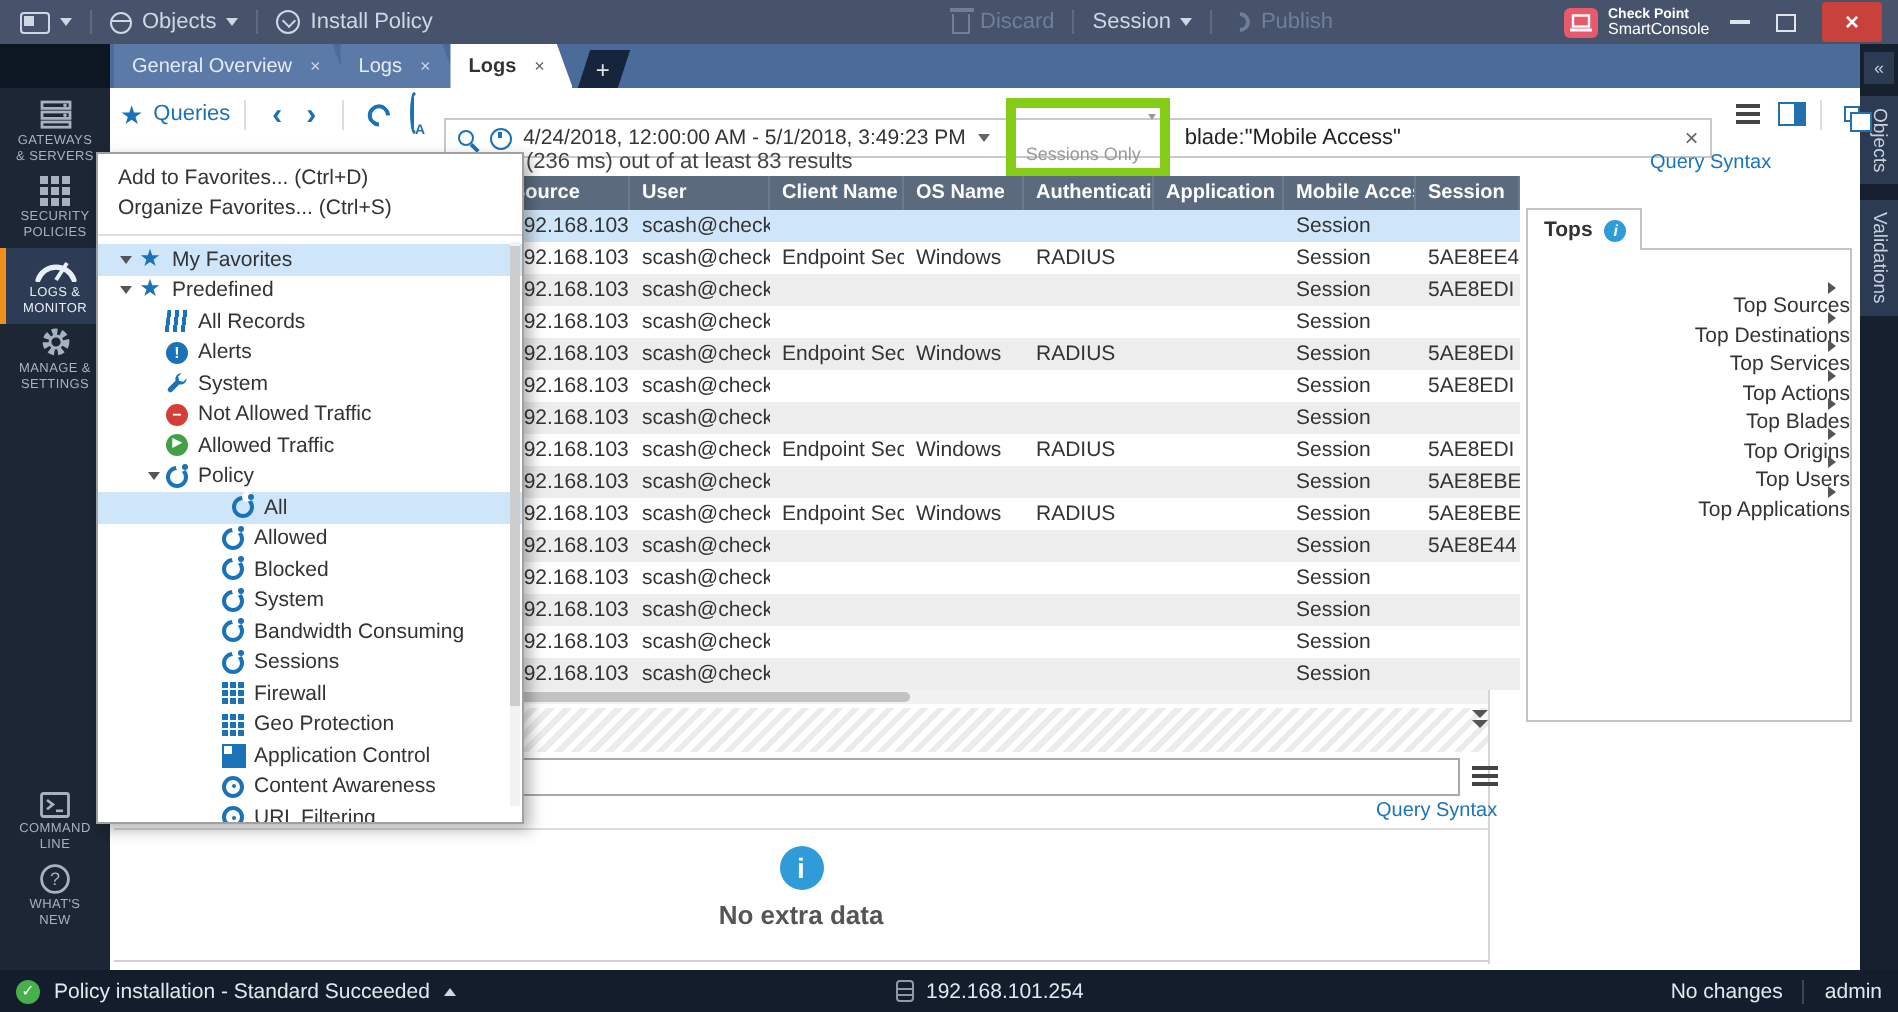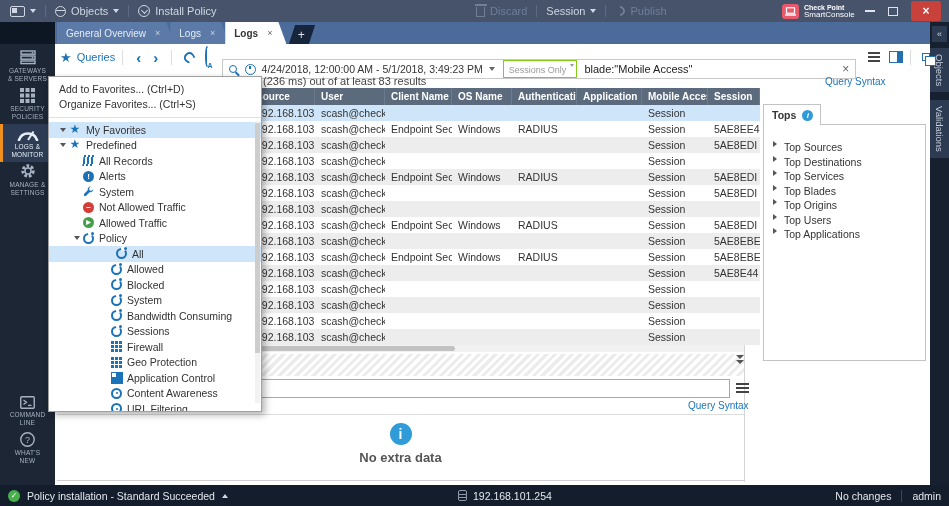--- a/index.html
+++ b/index.html
@@ -83,21 +83,21 @@
   .refresh-a .rr { width:11px; height:11px; border:2px solid #1a72b8; border-radius:50%; border-right-color:transparent; transform:rotate(45deg); }
   .refresh-a .ra { position:absolute; right:-4px; bottom:-3px; font-size:7px; color:#1a72b8; font-weight:bold; }
   .search-field { margin-left:8px; width:680px; height:20px; border:1px solid #c9c9c9; display:flex; align-items:center; padding:0 6px;margin-top:24px; }
   .mag-icon { width:8px; height:8px; border:1.5px solid #1a72b8; border-radius:50%; position:relative; margin-right:8px; }
   .mag-icon::after { content:''; position:absolute; width:5px; height:1.5px; background:#1a72b8; transform:rotate(45deg); left:5px; top:7px; }
   .clock-icon { width:11px; height:11px; border:1.5px solid #1a72b8; border-radius:50%; position:relative; margin-right:6px; }
   .clock-icon::after { content:''; position:absolute; left:3.5px; top:1px; width:1.5px; height:3.5px; background:#1a72b8; }
   .date-text { font-size:10.5px; color:#333; white-space:nowrap; }
   .caret-dark { width:0; height:0; border-left:3.5px solid transparent; border-right:3.5px solid transparent;
                 border-top:4px solid #666; display:inline-block; margin:0 8px 0 6px; }
-  .scope-box { border:1px solid #84cc16; color:#999; font-size:9px; padding:4px 10px 2px 5px; position:relative; white-space:nowrap; }
+  .scope-box { border:5px solid #84cc16; color:#999; font-size:9px; padding:18px 10px 2px 5px; position:relative; white-space:nowrap; }
   .scope-box::after { content:''; position:absolute; right:2px; top:3px; width:0; height:0;
                       border-left:2.5px solid transparent; border-right:2.5px solid transparent; border-top:3px solid #999; }
   .query-text { font-size:11px; color:#222; margin-left:7px; white-space:nowrap; }
   .clear-x { margin-left:auto; color:#666; font-size:12px; }
   .burger { width:13px; height:2px; background:#444; box-shadow:0 4px 0 #444, 0 -4px 0 #444; margin:0 9px 0 12px; }
   .paneltoggle { width:14px; height:12px; border:1.5px solid #2470ae; position:relative; }
   .paneltoggle::after { content:''; position:absolute; right:0; top:0; width:5px; height:100%; background:#2470ae; }
   .winover { width:9px; height:8px; border:1.5px solid #2470ae; position:relative; margin-left:4px; }
   .winover::after { content:''; position:absolute; left:2px; top:2px; width:9px; height:8px; border:1.5px solid #2470ae; background:#fff; }
 
@@ -118,21 +118,21 @@
   .c-auth{width:65px} .c-app{width:65px} .c-mob{width:66px} .c-ses{width:52px}
 
   
   .tops { position:absolute; left:706px; top:60px; width:167px; height:257px; }
   .tops-tab { position:absolute; left:2px; top:0; width:58px; height:21px; background:#fff;
               border:1px solid #c3c3c3; border-bottom:none; display:flex; align-items:center; padding-left:8px; z-index:2; }
   .tops-tab-label { font-size:10.5px; font-weight:bold; color:#333; }
   .info-blue { width:11px; height:11px; border-radius:50%; background:#2f9bd8; color:#fff; font-size:8px; font-weight:bold;
                display:flex; align-items:center; justify-content:center; margin-left:6px; font-style:italic; }
   .tops-box { position:absolute; left:2px; top:20px; width:163px; height:237px; background:#fff; border:1px solid #c3c3c3; padding-top:16px; }
-  .tops-item { display:flex; align-items:flex-start; height:14.5px; padding-left:9px; font-size:10.5px; color:#333; cursor:pointer; }
+  .tops-item { display:flex; align-items:flex-end; height:14.5px; padding-left:9px; font-size:10.5px; color:#333; cursor:pointer;flex-direction:column; }
   .tri-right { width:0; height:0; border-top:3px solid transparent; border-bottom:3px solid transparent;
                border-left:4px solid #555; margin-right:7px; }
 
   
   .hscroll { position:absolute; left:2px; top:301px; width:687px; height:7px; background:#f1f1f1; }
   .hthumb { position:absolute; left:3px; top:1px; width:395px; height:5px; background:#c2c2c2; border-radius:3px; }
   .hatch { position:absolute; left:2px; top:310px; width:687px; height:22px;
            background:repeating-linear-gradient(135deg,#ffffff 0 3px,#ececec 3px 6px); }
   .collapse-bottom { position:absolute; left:681px; top:311px; width:10px; }
   .chev-d { width:0; height:0; border-left:4px solid transparent; border-right:4px solid transparent; border-top:4px solid #555; margin-bottom:1px; }
@@ -146,21 +146,21 @@
                   display:inline-flex; align-items:center; justify-content:center; margin-top:8px; }
   .noextra-text { font-size:13px; color:#555; font-weight:bold; margin-top:5px; }
 
   
   .statusbar { position:absolute; left:0; top:485px; width:949px; height:21px; background:#141d2b;
                color:#e3e8ef; font-size:10.5px; display:flex; align-items:center; }
   .ok-icon { width:12px; height:12px; border-radius:50%; background:#47b04b; color:#fff; font-size:8px;
              display:flex; align-items:center; justify-content:center; margin:0 7px 0 8px; }
   .caret-up { width:0; height:0; border-left:3.5px solid transparent; border-right:3.5px solid transparent;
               border-bottom:4px solid #cfd7e4; display:inline-block; margin-left:7px; }
-  .server-group { position:absolute; left:458px; display:flex; align-items:center; }
+  .server-group { position:absolute; left:448px; display:flex; align-items:center; }
   .server-icon { width:9px; height:11px; border:1.5px solid #8f9aa8; border-radius:2px; position:relative; margin-right:6px; }
   .server-icon::after { content:''; position:absolute; left:0; right:0; top:2.5px; height:1.5px; background:#8f9aa8; box-shadow:0 3px 0 #8f9aa8; }
   .sb-right { position:absolute; right:8px; display:flex; align-items:center; }
   .sb-vsep { width:1px; height:12px; background:#3a4659; margin:0 10px; }
 
   
   .queries-menu { position:absolute; left:48px; top:76px; width:214px; height:336px; background:#fff;
                   border:1px solid #a0a0a0; box-shadow:3px 3px 7px rgba(0,0,0,.3); z-index:50; overflow:hidden; }
   .qm-action { height:15px; line-height:15px; font-size:10.5px; color:#333; padding-left:10px; white-space:nowrap; cursor:pointer; }
   .qm-action:first-child { margin-top:5px; }
@@ -572,20 +572,24 @@
           <div class="tops-item">
             <span class="tri-right"></span>
             <span>Top Destinations</span>
           </div>
           <div class="tops-item">
             <span class="tri-right"></span>
             <span>Top Services</span>
           </div>
           <div class="tops-item">
             <span class="tri-right"></span>
+            <span>Top Actions</span>
+          </div>
+          <div class="tops-item">
+            <span class="tri-right"></span>
             <span>Top Blades</span>
           </div>
           <div class="tops-item">
             <span class="tri-right"></span>
             <span>Top Origins</span>
           </div>
           <div class="tops-item">
             <span class="tri-right"></span>
             <span>Top Users</span>
           </div>

